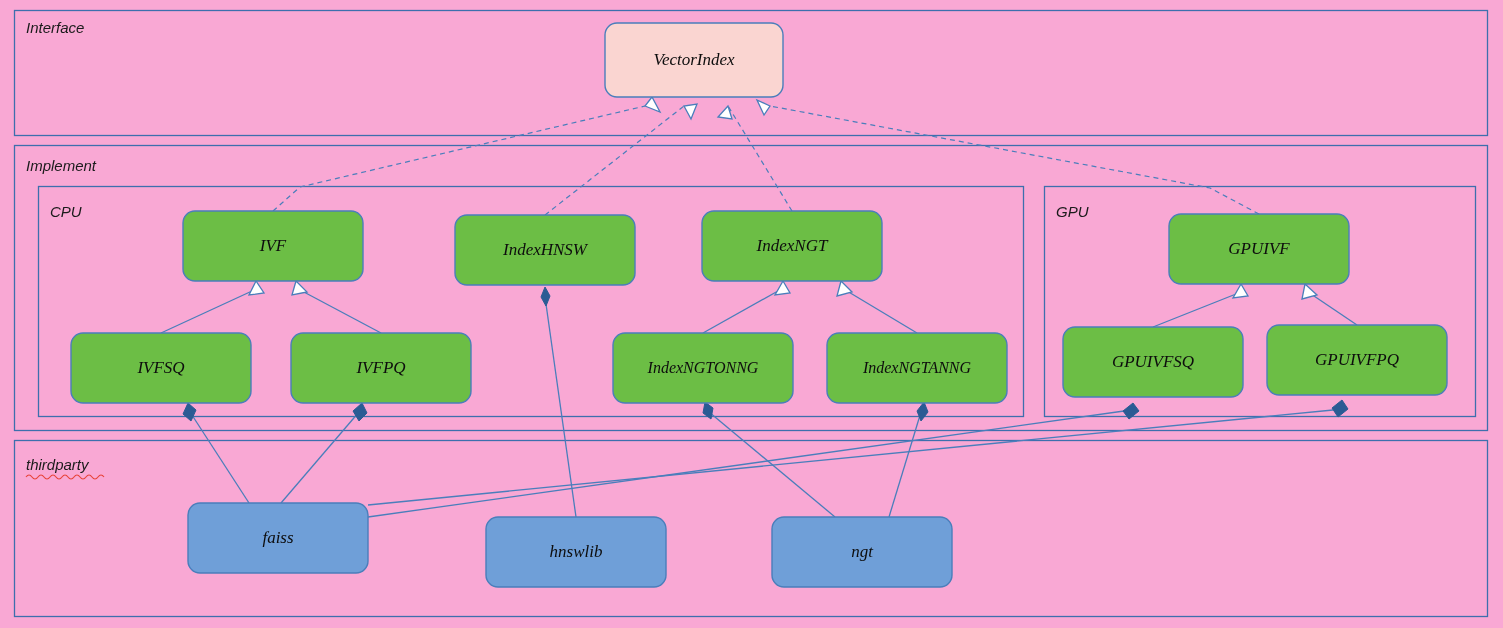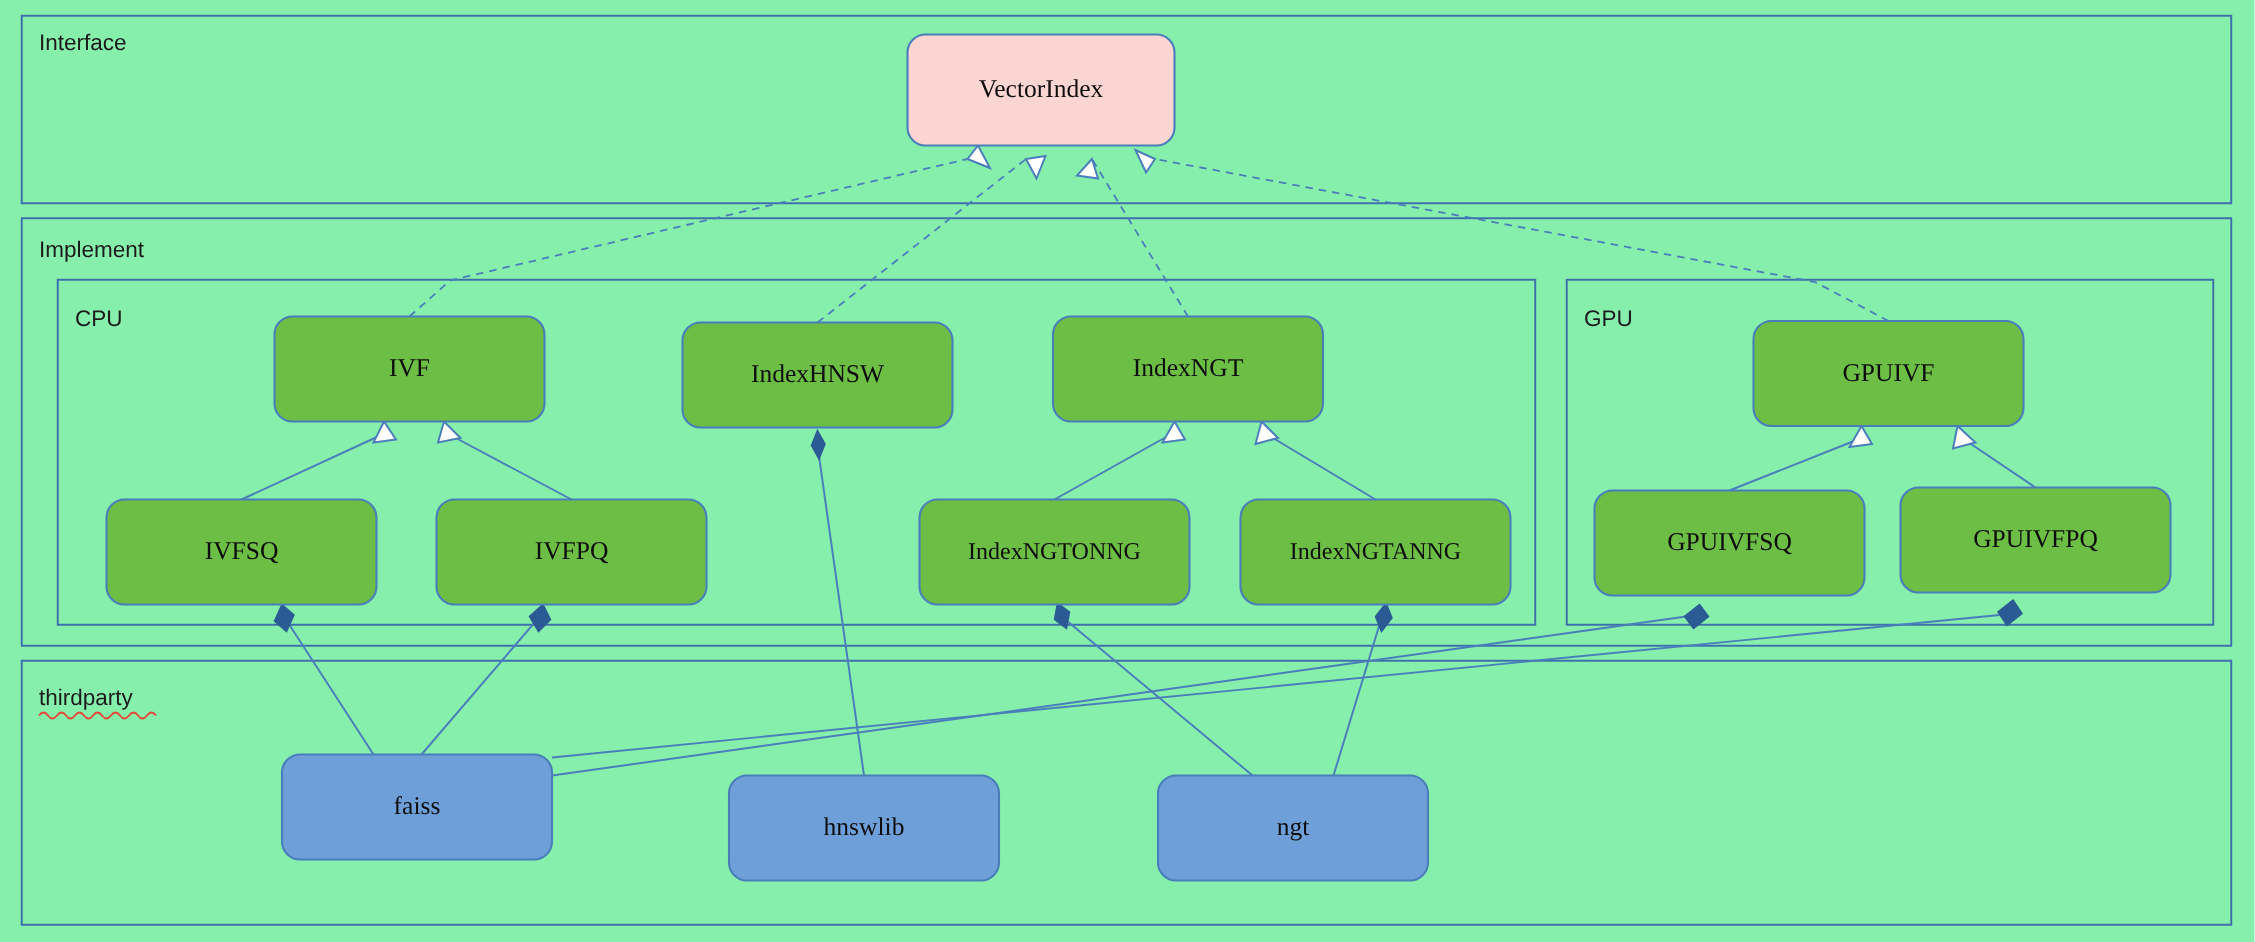--- a/index.html
+++ b/index.html
@@ -1,18 +1,18 @@
 <!DOCTYPE html>
 <html><head>
 <meta charset="utf-8">
 <style>
   html,body{margin:0;padding:0;background:#ffffff;}
   body{width:1503px;height:628px;overflow:hidden;
        font-family:"Liberation Sans",sans-serif;}
-  #stage{position:relative;width:1503px;height:628px;background:#86efac;}
+  #stage{position:relative;width:1503px;height:628px;background:#f9a8d4;font-style:italic;}
   svg{display:block;}
   .grp-label{font-family:"Liberation Sans",sans-serif;font-size:15px;fill:#1b1b1b;}
   .node-label{font-family:"Liberation Serif",serif;font-size:17px;fill:#0d0d0d;
               text-anchor:middle;dominant-baseline:middle;}
   .node-label.small{font-size:16px;}
   .grp-box{fill:none;stroke:#3d6fad;stroke-width:1.3;}
   .node-box{stroke:#4a7ebb;stroke-width:1.4;}
   .edge{stroke:#4a7ebb;stroke-width:1.3;fill:none;}
   .edge-dash{stroke:#4a7ebb;stroke-width:1.2;fill:none;stroke-dasharray:5 4;}
   .tri-open{fill:#ffffff;stroke:#4a7ebb;stroke-width:1.3;}

